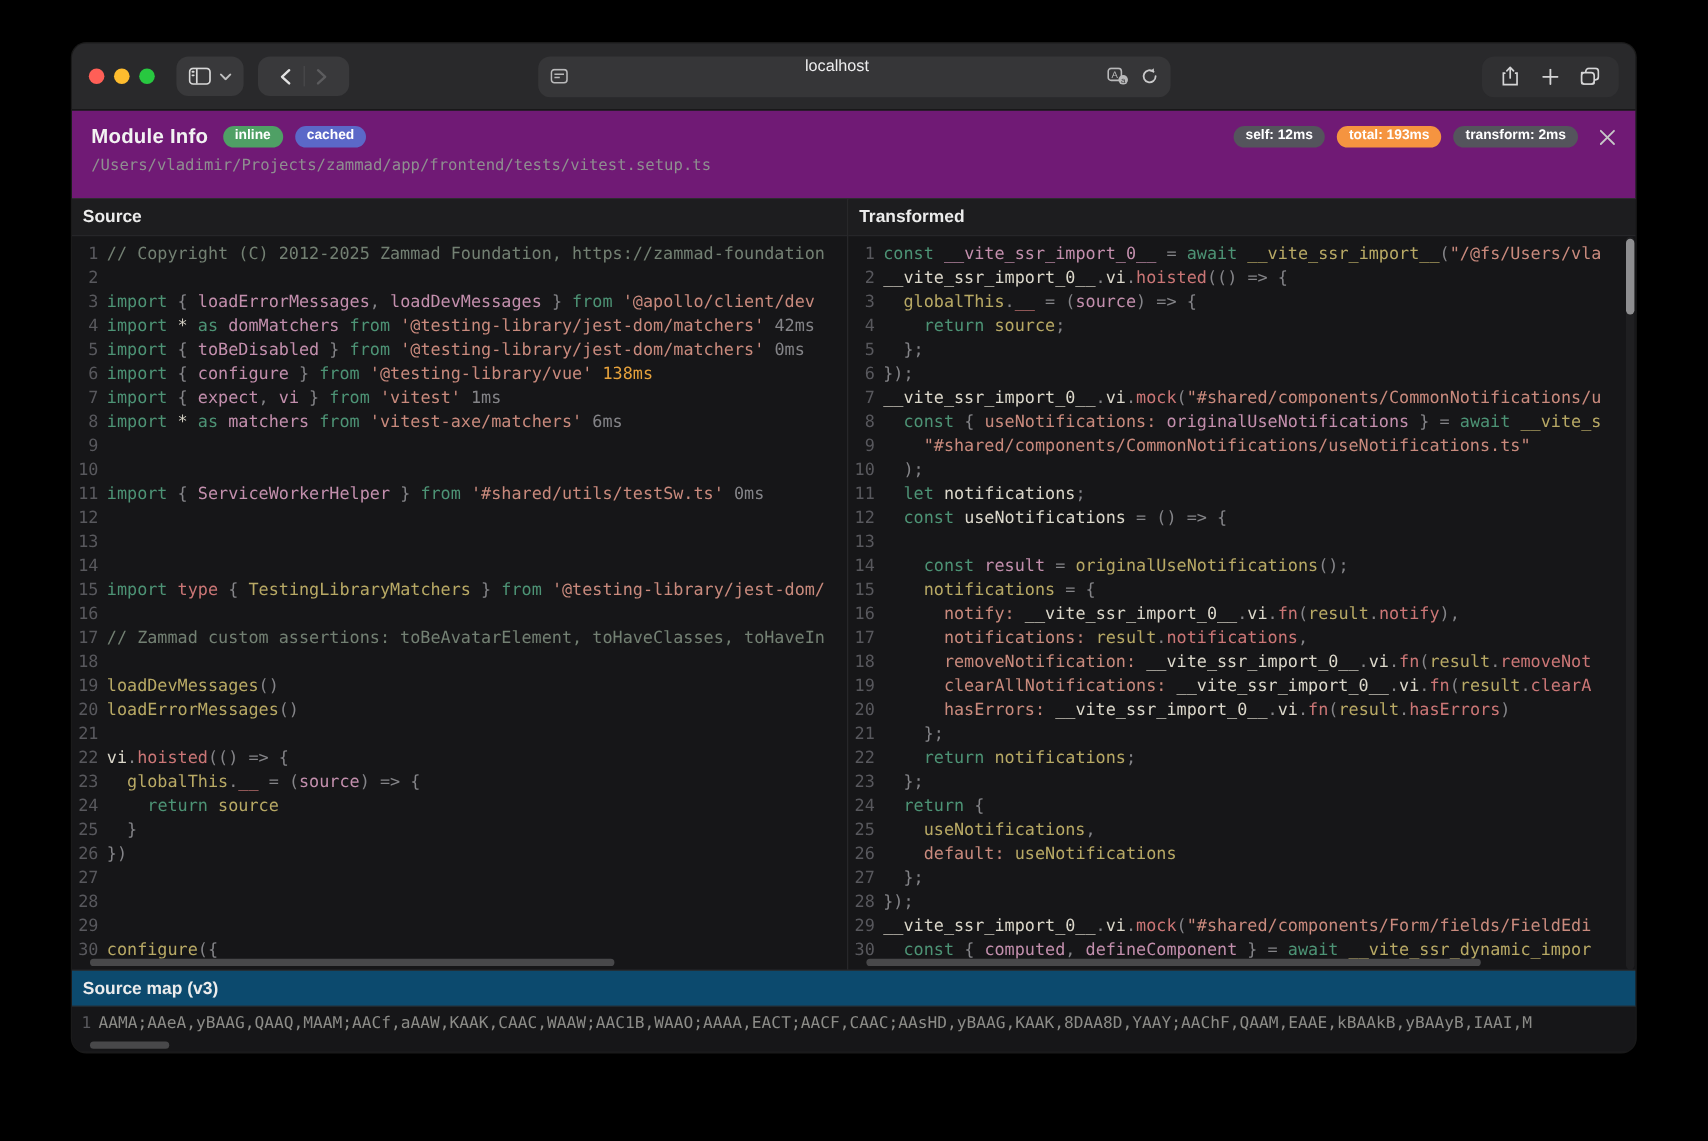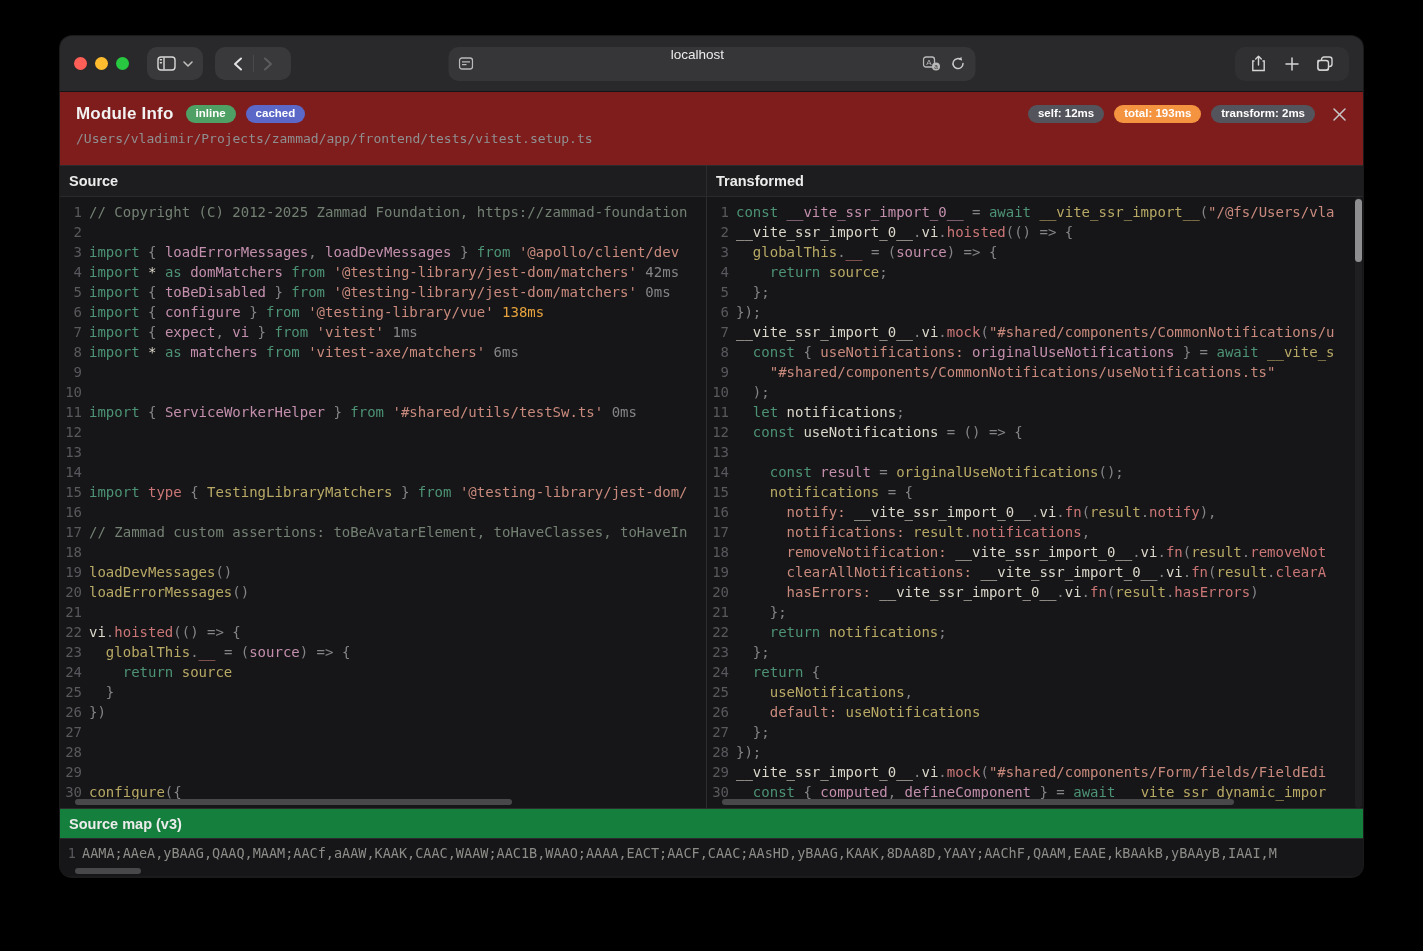--- a/index.html
+++ b/index.html
@@ -40,21 +40,21 @@
   }
   .url-text { flex:1; text-align:center; color:#ededee; font-size:13.5px; }
   .url-bar .icn { display:flex; align-items:center; }
   .url-right { display:flex; gap:10px; align-items:center; }
 
   .right-pill { margin-left:auto; width:114px; height:34px; background:#303032; border-radius:10px; justify-content:space-evenly; }
 
   svg.ic { display:block; }
 
   
-  .module-header { height:74px; padding:12px 16px 0 16px; background:#7f1d1d; border-bottom:1px solid #2c2c2e; }
+  .module-header { height:74px; padding:12px 16px 0 16px; background:#701a75; border-bottom:1px solid #2c2c2e; }
   .mh-row { display:flex; align-items:center; }
   .mh-title { color:#f2f2f2; font-size:17px; font-weight:700; letter-spacing:.2px; }
   .badges { display:flex; gap:10px; margin-left:12px; }
   .pill-badge {
     font-size:11.5px; font-weight:700; color:#fff; padding:3px 10px 4px;
     border-radius:10px; line-height:1;
   }
   .pill-badge.green { background:#4fa065; }
   .pill-badge.indigo { background:#5b68c8; }
   .pill-badge.gray { background:#54545c; }
@@ -92,21 +92,21 @@
   .tk-m { color:#8c8c88; }          
 
   .hthumb { position:absolute; height:6px; border-radius:3px; background:#48484a; bottom:3px; }
   .hthumb.src { left:15px; width:437px; }
   .hthumb.trf { left:15px; width:512px; }
   .vtrack { position:absolute; top:0; bottom:0; right:1px; width:7px; background:rgba(255,255,255,0.04); border-radius:4px; }
   .vthumb { position:absolute; top:2px; right:1px; width:7px; height:63px; background:#8e8e90; border-radius:4px; }
 
   
   .sourcemap { height:68px; border-top:1px solid #2c2c2e; display:flex; flex-direction:column; position:relative; }
-  .sm-head { height:30px; background:#15803d; border-bottom:1px solid #2a2a2c;
+  .sm-head { height:30px; background:#0c4a6e; border-bottom:1px solid #2a2a2c;
     display:flex; align-items:center; padding:0 9px; color:#ececec; font-size:14.5px; font-weight:700; }
   .sm-code { flex:1; background:#161618; padding-top:4px; overflow:hidden; }
   .sm-code .code-line { font-size:13.5px; }
   .sm-code .ln { width:16px; margin-right:6px; }
   .hthumb.sm { left:15px; width:66px; bottom:2px; }
 
   .app { height:784px; display:flex; flex-direction:column; }
 </style>
 </head>
 <body>

